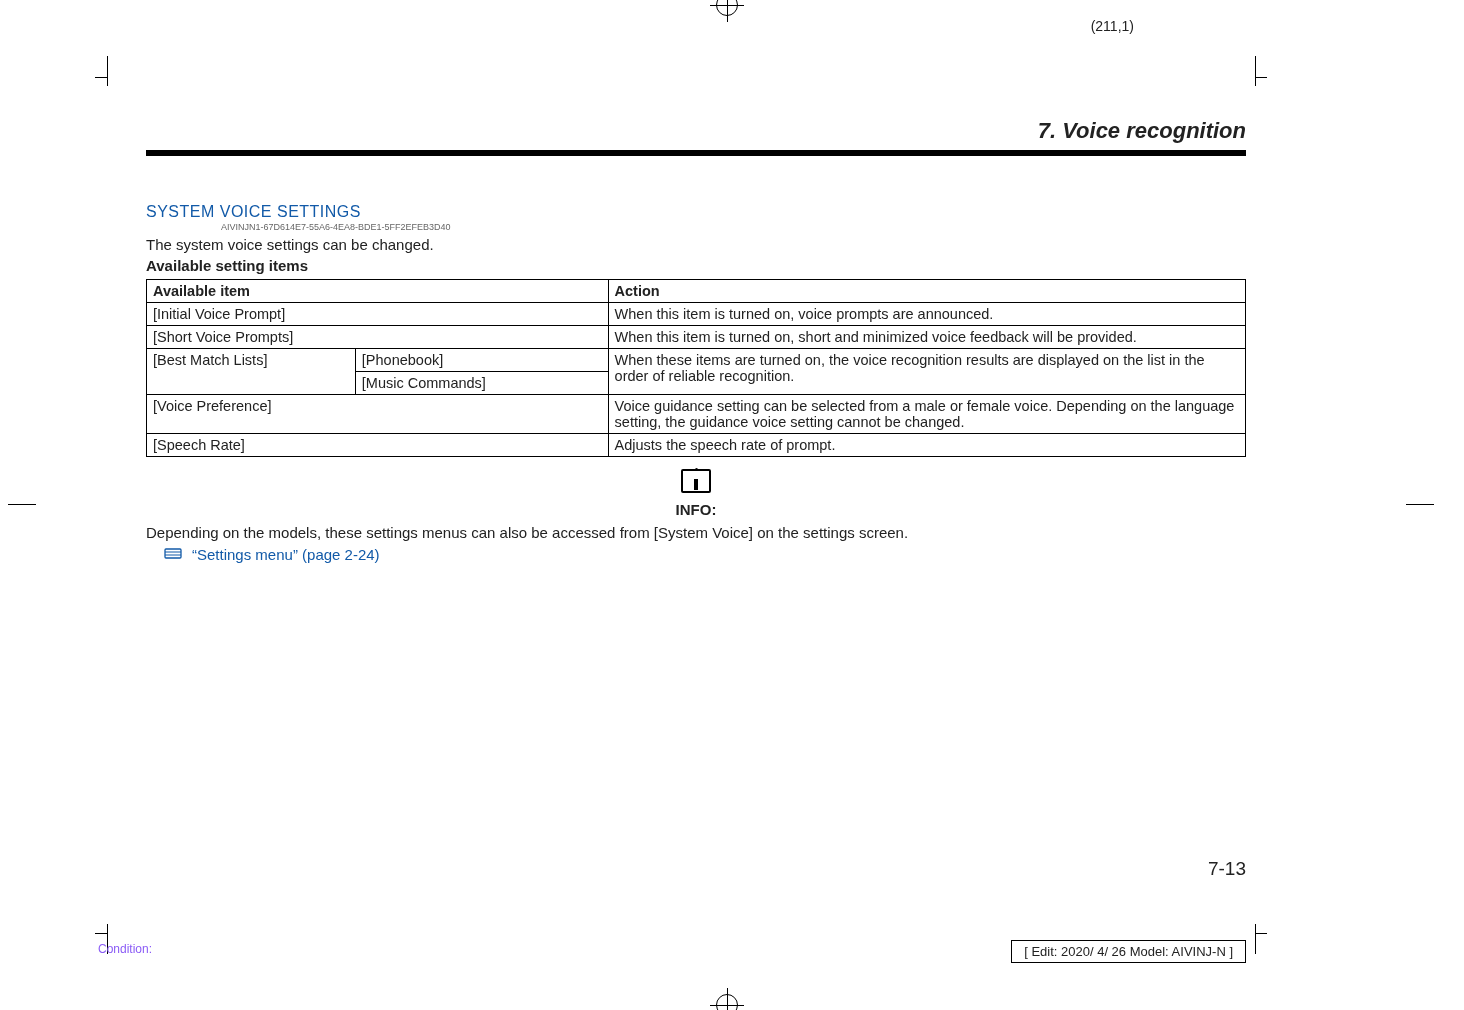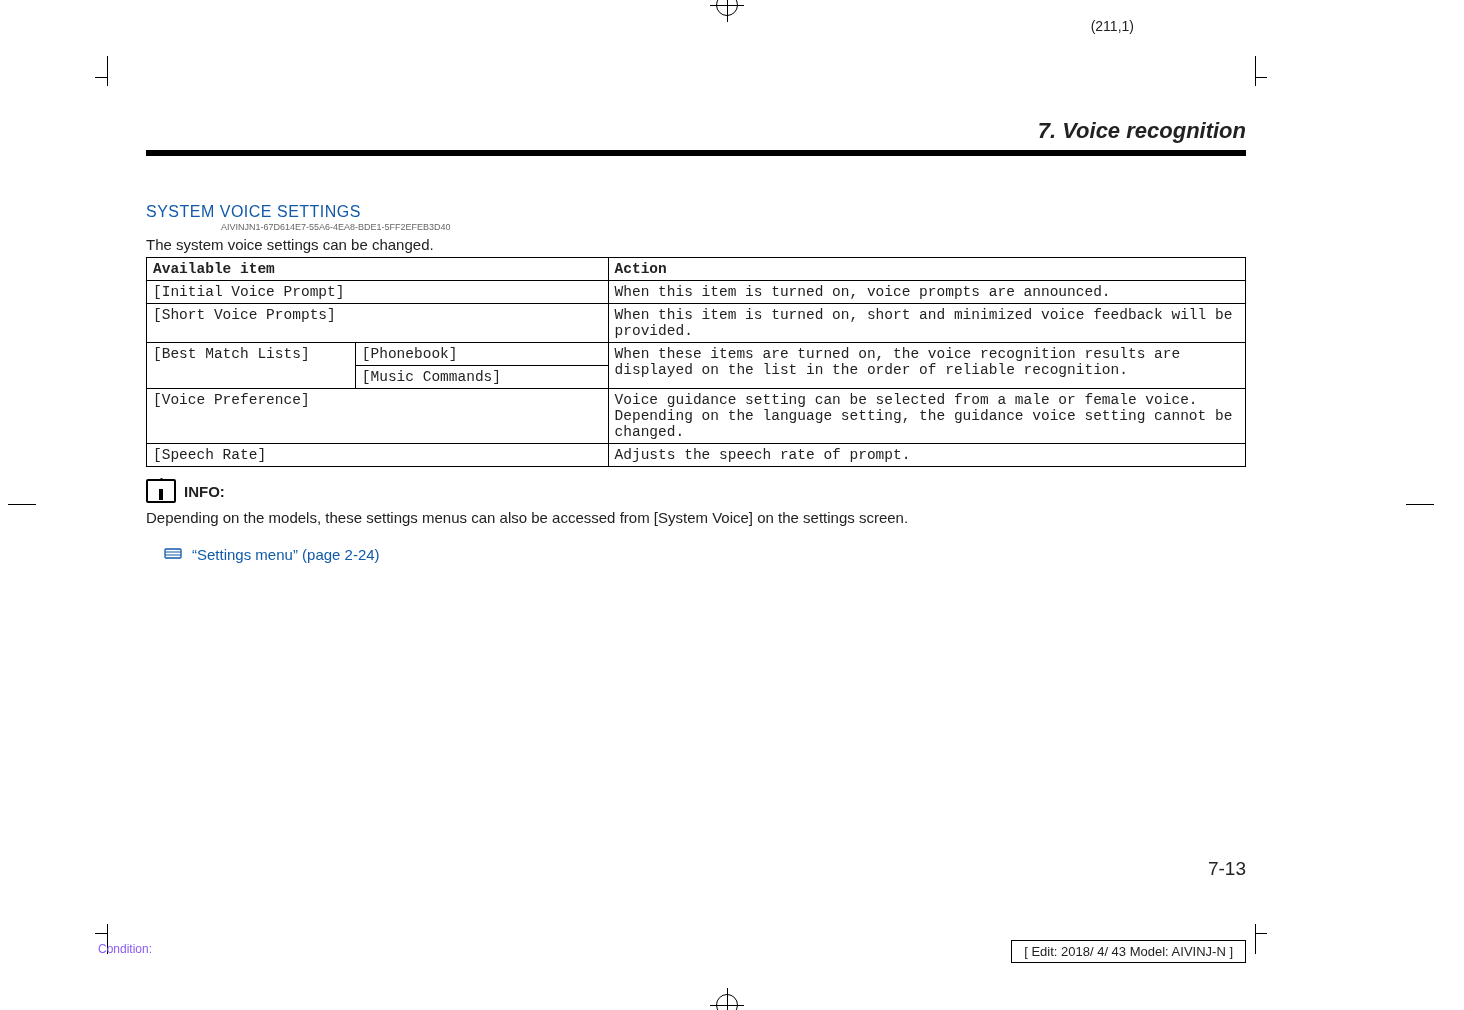--- a/index.html
+++ b/index.html
@@ -126,30 +126,30 @@
     width: 100%;
     border-collapse: collapse;
     font-size: 14.5px;
   }
   table.settings th, table.settings td {
     border: 1px solid #000;
     padding: 3px 6px;
     text-align: left;
     vertical-align: top;
     font-weight: normal;
-    font-family: Liberation Mono, monospace;
   }
   table.settings th {
     font-weight: bold;
   }
   .info-row {
     margin-top: 12px;
     display: flex;
     align-items: center;
     gap: 8px;
+    flex-direction: column;
   }
   .info-icon {
     width: 30px;
     height: 24px;
     border: 2px solid #000;
     display: flex;
     align-items: center;
     justify-content: center;
     border-radius: 2px;
     font-weight: bold;
@@ -163,21 +163,21 @@
     width: 4px; height: 11px; background: #000; margin-top: 3px;
   }
   .info-icon-inner {
     display: flex; flex-direction: column; align-items: center;
   }
   .info-label { font-weight: bold; font-size: 15px; }
   .post-info { font-size: 15px; margin-top: 6px; }
   .ref-link {
     color: #125aa8;
     font-size: 15px;
-    margin-top: 20px;
+    margin-top: 5px;
     display: flex;
     align-items: flex-end;
     gap: 6px;
     padding-left: 18px;
   }
   .ref-icon {
     font-size: 13px;
     letter-spacing: -1px;
   }
   .page-foot {
@@ -219,20 +219,21 @@
 
 <div class="chapter-title">7. Voice recognition</div>
 <div class="title-bar"></div>
 
 <div class="content">
   <div class="section-heading">SYSTEM VOICE SETTINGS</div>
   <span class="guid">AIVINJN1-67D614E7-55A6-4EA8-BDE1-5FF2EFEB3D40</span>
   <div class="body-text">The system voice settings can be changed.</div>
 
 
+  <div class="subhead">Available setting items</div>
 
   <table class="settings">
     <colgroup>
       <col style="width:19%">
       <col style="width:23%">
       <col style="width:58%">
     </colgroup>
     <tbody>
         <tr>
       <th colspan="2">Available item</th>
@@ -283,13 +284,13 @@
         <line x1="1" y1="9" x2="17" y2="9" stroke="#125aa8" stroke-width="1"></line>
         <text x="18" y="12" font-size="9" fill="#125aa8" font-family="Arial" font-style="italic"></text>
       </svg>
     </span>
     <span>“Settings menu” (page 2-24)</span>
   </div>
 </div>
 
 <div class="page-foot">7-13</div>
 <div class="condition-label">Condition:</div>
-<div class="edit-box">[ Edit: 2018/ 4/ 43   Model:  AIVINJ-N ]</div>
+<div class="edit-box">[ Edit: 2020/ 4/ 26   Model:  AIVINJ-N ]</div>
 
 </body></html>

